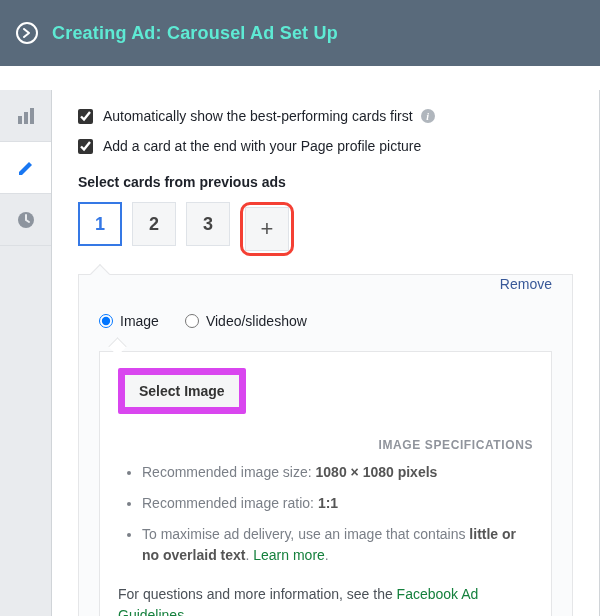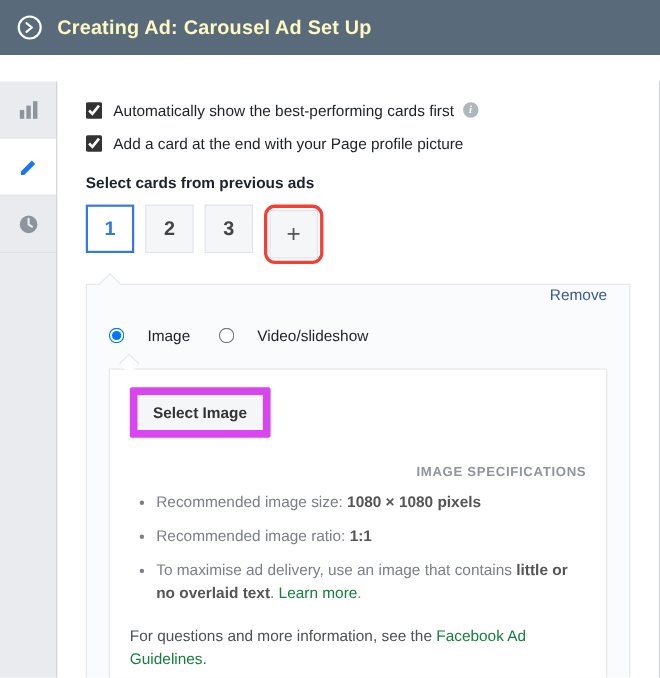--- a/index.html
+++ b/index.html
@@ -7,23 +7,23 @@
       font-family: -apple-system, BlinkMacSystemFont, "Segoe UI", Helvetica, Arial, sans-serif;
       font-size: 14px;
       color: #1d2129;
       background: #fff;
       width: 600px;
       height: 616px;
       overflow: hidden;
     }
 
     .topbar {
-      height: 50px;
+      height: 66px;
       background: #596a7b;
-      color: #fef9c3;
+      color: #5eead4;
       display: flex;
       align-items: center;
       padding: 0 16px;
     }
     .topbar-icon {
       width: 22px;
       height: 22px;
       border: 2px solid #fff;
       border-radius: 50%;
       display: flex;
@@ -180,21 +180,21 @@
     .radio-row {
       display: flex;
       align-items: center;
       gap: 26px;
       margin: 20px 0 12px 0;
       font-size: 14px;
     }
     .radio-opt {
       display: flex;
       align-items: center;
-      gap: 21px;
+      gap: 7px;
       cursor: pointer;
     }
     .radio-opt input { width: 14px; height: 14px; }
 
     .radio-pointer {
       position: relative;
       height: 10px;
     }
     .radio-pointer::before {
       content: "";

